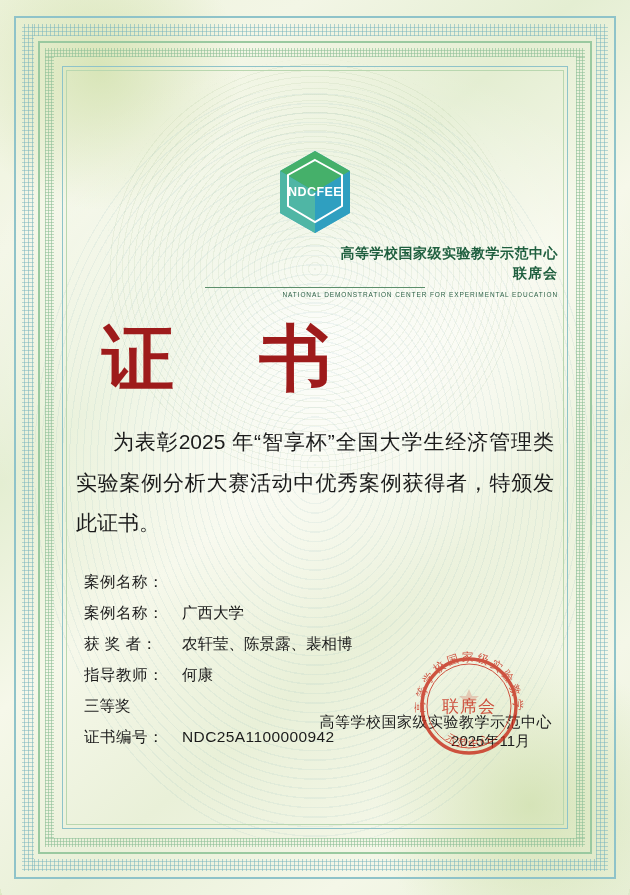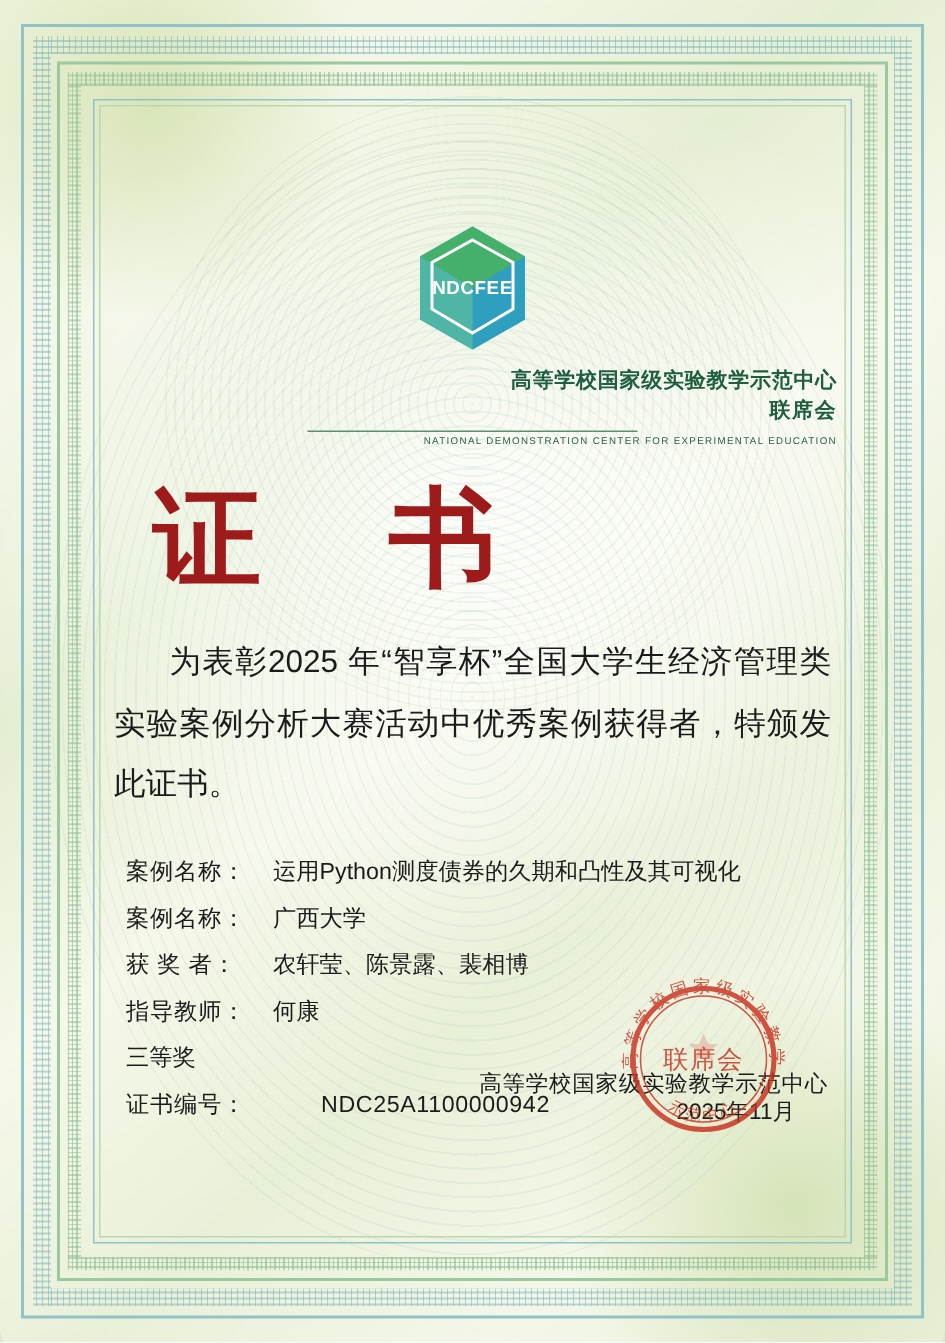--- a/index.html
+++ b/index.html
@@ -206,21 +206,21 @@
     font-size: 15.5px;
     color: #1b1b1b;
     line-height: 2.0;
   }
   .field-label {
     width: 98px;
     flex: 0 0 auto;
     letter-spacing: 0.5px;
   }
   .field-value { flex: 1 1 auto; }
-  .field-value.mono { font-family: "Liberation Sans", sans-serif; letter-spacing: 0.4px; margin-left: 32px; }
+  .field-value.mono { font-family: "Liberation Sans", sans-serif; letter-spacing: 0.4px; }
 
   .sign-block {
     position: absolute;
     right: 6px;
     bottom: 66px;
     width: 300px;
     text-align: right;
   }
   .sign-org {
     font-size: 15px;
@@ -277,21 +277,20 @@
       <div class="org-en">NATIONAL DEMONSTRATION CENTER FOR EXPERIMENTAL EDUCATION</div>
     </div>
 
     <div class="title">证 书</div>
 
     <div class="body-text"><span class="indent"></span><span>为表彰2025 年“智享杯”全国大学生经济管理类实验案例分析大赛活动中优秀案例获得者，特颁发此证书。</span></div>
 
     <div class="fields">
       <div class="field-row">
         <div class="field-label">案例名称：</div>
-        <div class="field-value">运用Python测度债券的久期和凸性及其可视化</div>
       </div>
       <div class="field-row">
         <div class="field-label">案例名称：</div>
         <div class="field-value">广西大学</div>
       </div>
       <div class="field-row">
         <div class="field-label">获 奖 者：</div>
         <div class="field-value">农轩莹、陈景露、裴相博</div>
       </div>
       <div class="field-row">

